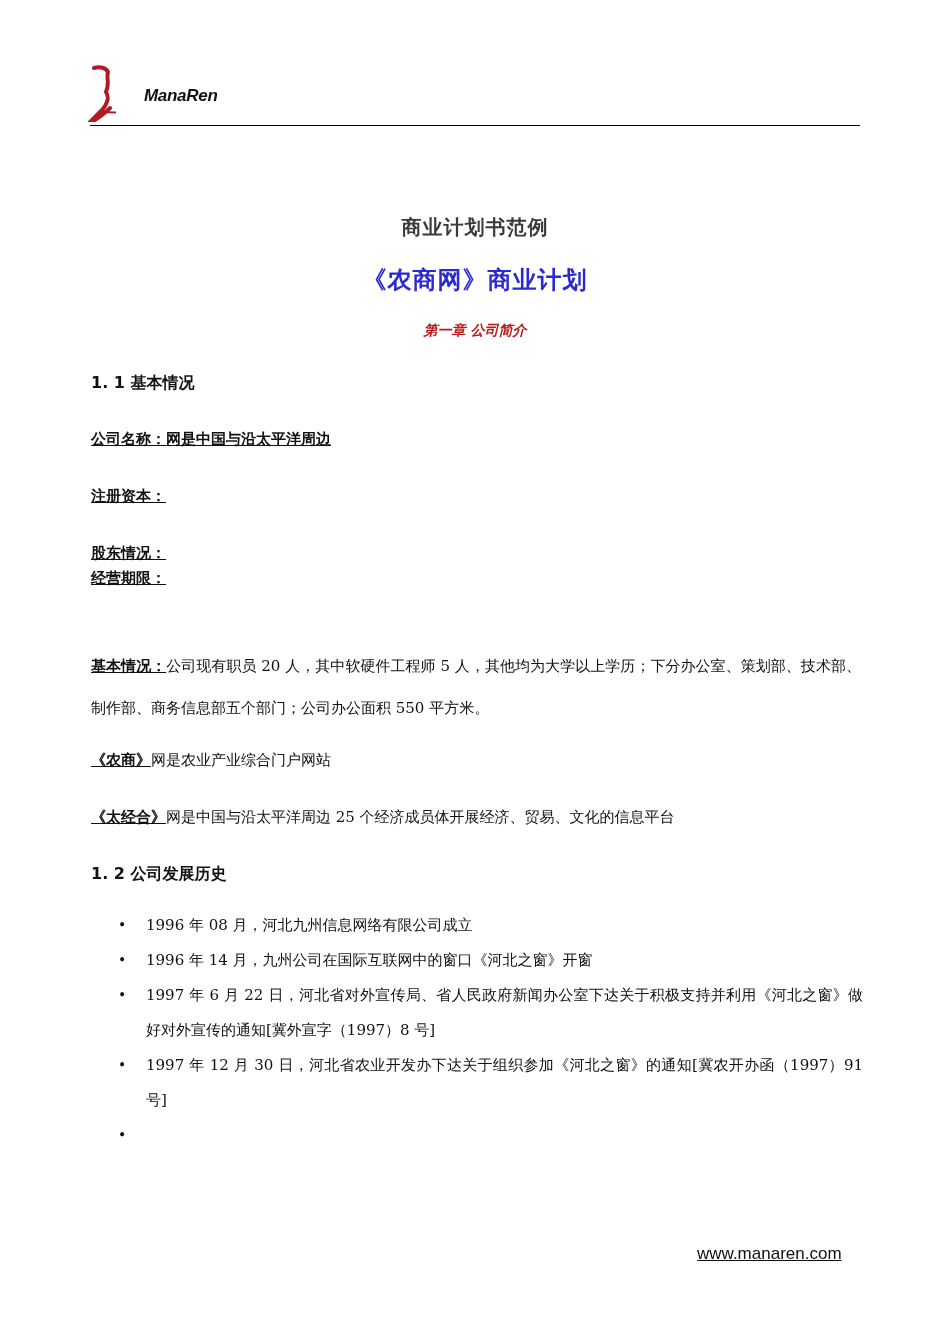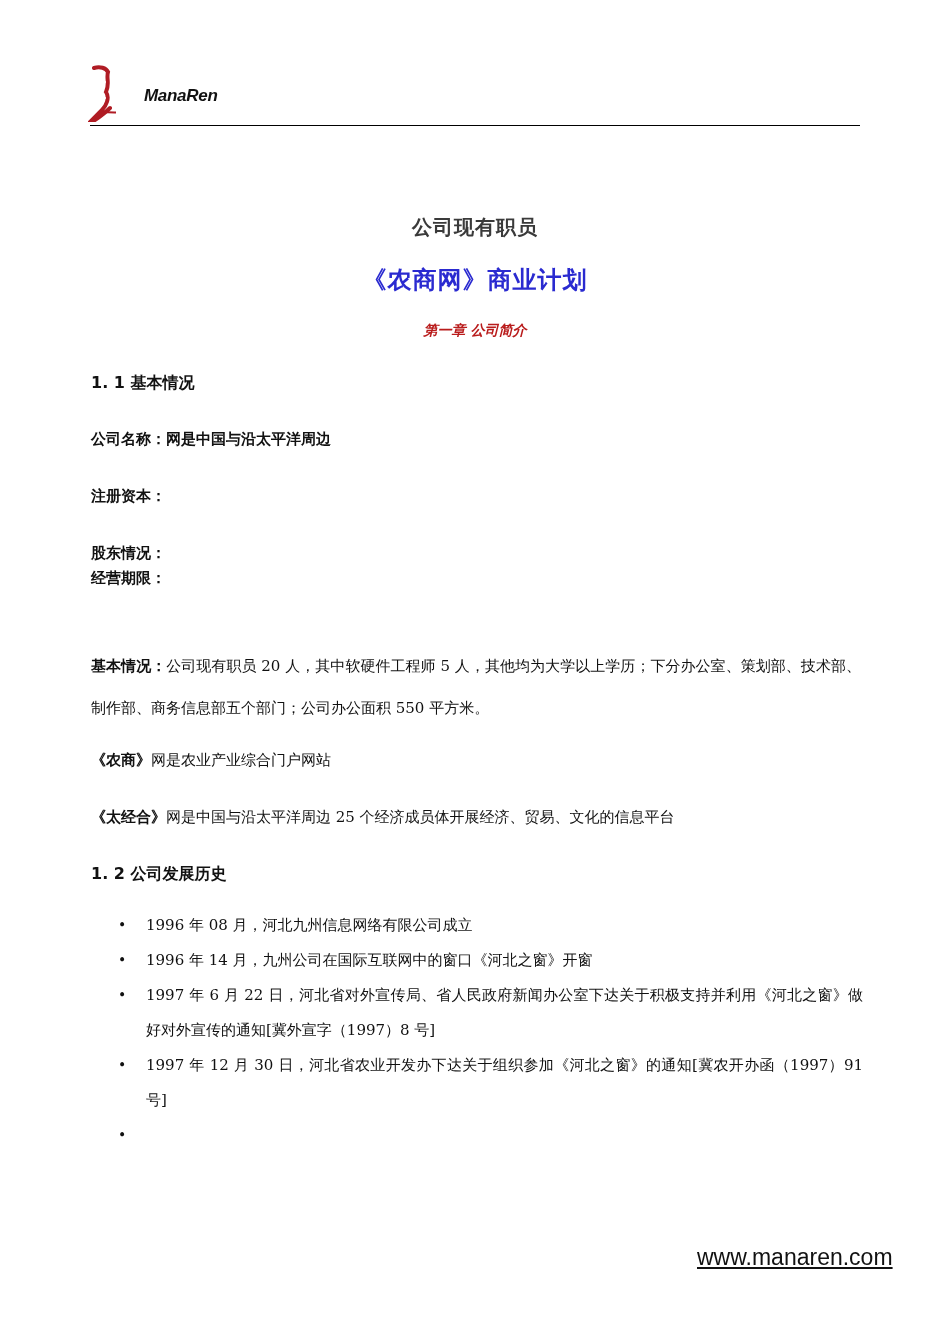--- a/index.html
+++ b/index.html
@@ -11,45 +11,45 @@
                  font-weight: bold; font-style: italic; font-size: 17px; color: #111; letter-spacing: -0.3px; margin-left: 28px; }
     .header-rule { position: absolute; left: 90px; top: 125px; width: 770px; height: 1px; background: #000; }
 
     .title { position: absolute; left: 0; width: 950px; text-align: center; font-weight: bold;
              font-family: "DejaVu Sans", sans-serif; }
     .t1 { top: 214px; font-size: 20px; color: #3a3a3a; letter-spacing: 1px; }
     .t2 { top: 264px; font-size: 24px; color: #2a2ad0; letter-spacing: 1px; }
     .t3 { top: 322px; font-size: 14px; color: #b91c1c; font-style: italic; }
 
     .p { position: absolute; left: 91px; width: 770px; font-size: 15px; line-height: 42px; }
-    .b { font-weight: bold; font-family: "DejaVu Sans", sans-serif; }
+    .b { font-weight: bold; font-family: "DejaVu Sans", sans-serif; text-decoration: underline; }
     .heading { font-weight: bold; font-family: "DejaVu Sans", sans-serif; font-size: 16px; }
     .just { text-align: justify; }
 
     .list { position: absolute; left: 118px; top: 908px; width: 745px; margin: 0; padding: 0; list-style: none; }
     .list li { position: relative; padding-left: 28px; font-size: 15px; line-height: 35px; text-align: justify; }
     .list li .bullet { position: absolute; left: 0; top: 0; font-size: 14px; }
 
     .footer-link { position: absolute; left: 697px; top: 1244px; font-family: "Liberation Sans", sans-serif;
-                   font-size: 23px; color: #111; text-decoration: underline; }
+                   font-size: 17px; color: #111; text-decoration: underline; }
   </style>
 </head>
 <body>
 
 <div class="logo">
   <svg class="logo-mark" viewBox="0 0 28 58">
     <path d="M6 4 C12 2 18 4 20 8 C18 14 22 20 18 28 C22 34 18 42 14 46 C10 50 6 54 2 58 L4 58 C10 54 16 50 22 44" fill="none" stroke="#b01c24" stroke-width="4" stroke-linecap="round"></path>
     <path d="M8 10 L16 10 M8 18 L18 18 M8 26 L16 26 M8 34 L18 34" stroke="#ffffff" stroke-width="1.5"></path>
     <path d="M14 48 C40 50 70 46 105 40" fill="none" stroke="#b01c24" stroke-width="2"></path>
   </svg>
   <span class="logo-text">ManaRen</span>
 </div>
 <div class="header-rule"></div>
 
-<div class="title t1">公司现有职员</div>
+<div class="title t1">商业计划书范例</div>
 <div class="title t2">《农商网》商业计划</div>
 <div class="title t3">第一章  公司简介</div>
 
 <div class="p" style="top:362px;">
   <span class="heading">1. 1 基本情况</span>
 </div>
 
 <div class="p" style="top:418px;">
   <span class="b">公司名称：</span><span class="b">网是中国与沿太平洋周边</span>
 </div>

